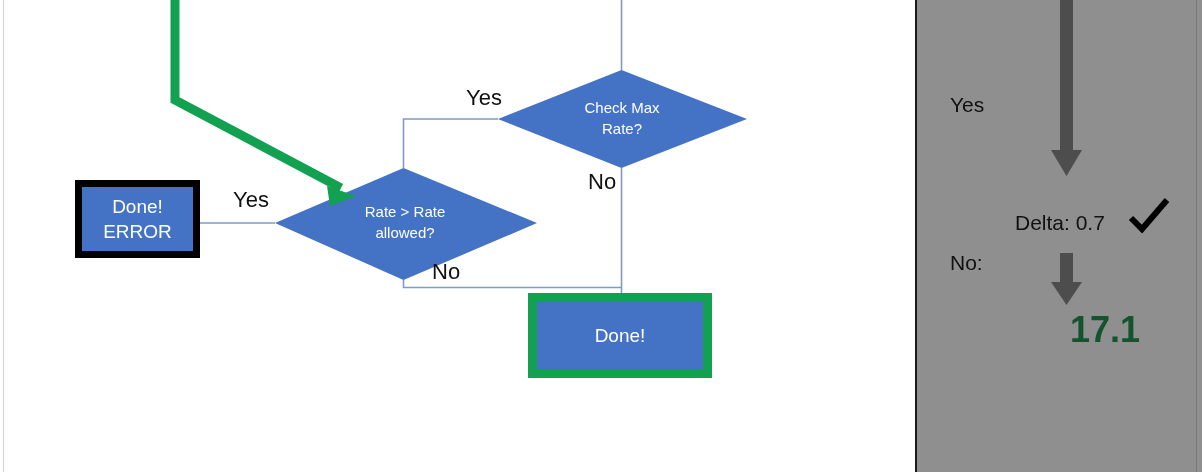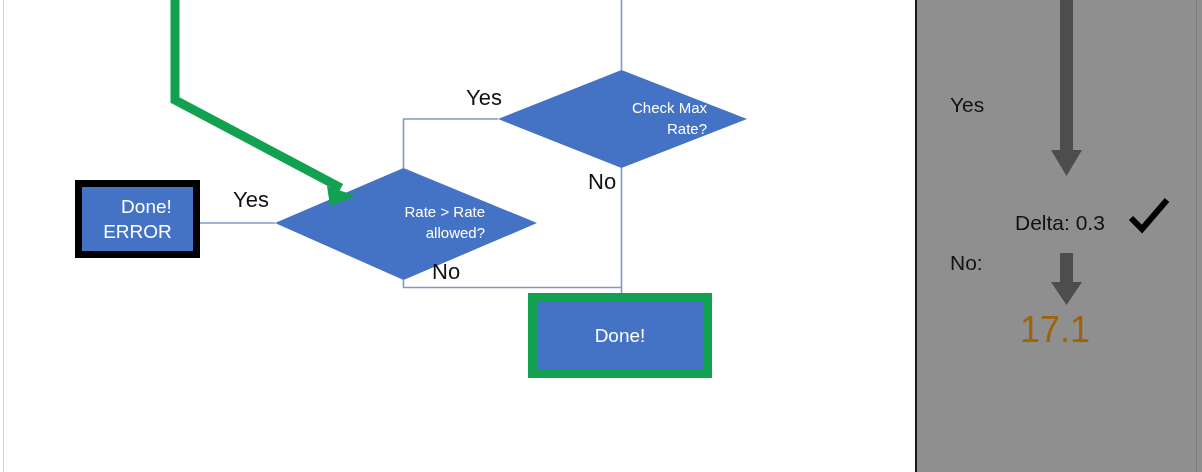--- a/index.html
+++ b/index.html
@@ -17,21 +17,21 @@
   #slide-left-rule{position:absolute;left:3px;top:0;width:1px;height:472px;background:#d4d4d4;}
 
   svg.layer{position:absolute;left:0;top:0;overflow:visible;}
 
   
   .shape-text{
     position:absolute;
     color:#ffffff;
     font-size:15px;
     line-height:21px;
-    text-align:right;
+    text-align:center;
     white-space:pre-line;
     pointer-events:none;
   }
   .edge-label{
     position:absolute;
     color:#111111;
     font-size:22px;
     line-height:24px;
     white-space:nowrap;
   }
@@ -60,22 +60,22 @@
     box-sizing:border-box;
   }
   #gray-panel-right-rule{position:absolute;right:5px;top:0;width:1px;height:472px;background:#7b7b7b;}
   .panel-label{
     position:absolute;color:#111111;font-size:21px;line-height:24px;white-space:nowrap;
   }
   #panel-yes{left:950px;top:93px;}
   #panel-no{left:950px;top:211px;margin-top:40px;}
   #panel-delta{left:1015px;top:211px;}
   #panel-value{
-    position:absolute;left:1020px;top:310px;
-    color:#a16207;font-size:36px;font-weight:normal;line-height:40px;white-space:nowrap;
+    position:absolute;left:1070px;top:310px;
+    color:#14532d;font-size:36px;font-weight:bold;line-height:40px;white-space:nowrap;
   }
   #panel-check{position:absolute;left:1128px;top:196px;width:42px;height:42px;}
 </style>
 </head>
 <body>
 
 <div id="stage">
 
   <div id="slide">
 
@@ -133,21 +133,21 @@
 
     <rect x="145" y="-4" width="13" height="156" fill="#4d4d4d"></rect>
     <polygon points="136,150 167,150 151.5,176" fill="#4d4d4d"></polygon>
 
     <rect x="145" y="253" width="13" height="32" fill="#4d4d4d"></rect>
     <polygon points="136,282 167,282 151.5,305" fill="#4d4d4d"></polygon>
   </svg>
 
   <div class="panel-label" id="panel-yes">Yes</div>
   <div class="panel-label" id="panel-no">No:</div>
-  <div class="panel-label" id="panel-delta">Delta: 0.3</div>
+  <div class="panel-label" id="panel-delta">Delta: 0.7</div>
 
   <svg id="panel-check" viewBox="0 0 42 42">
     <path d="M3 22 L14 33 L39 4" fill="none" stroke="#000000" stroke-width="6" stroke-linecap="butt" stroke-linejoin="miter"></path>
   </svg>
 
   <div id="panel-value">17.1</div>
 
 </div>
 
 </body></html>

